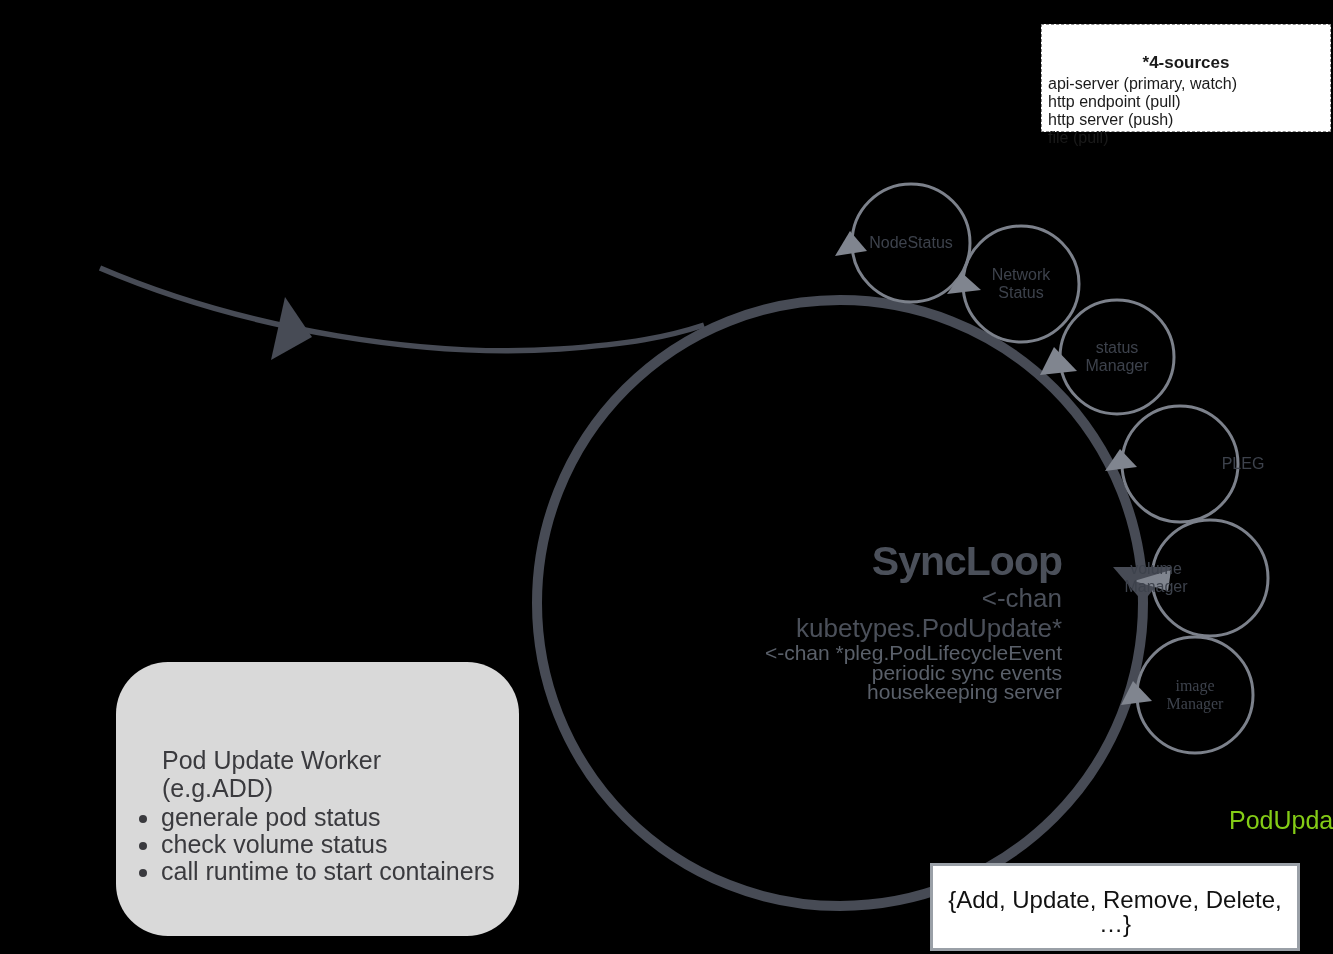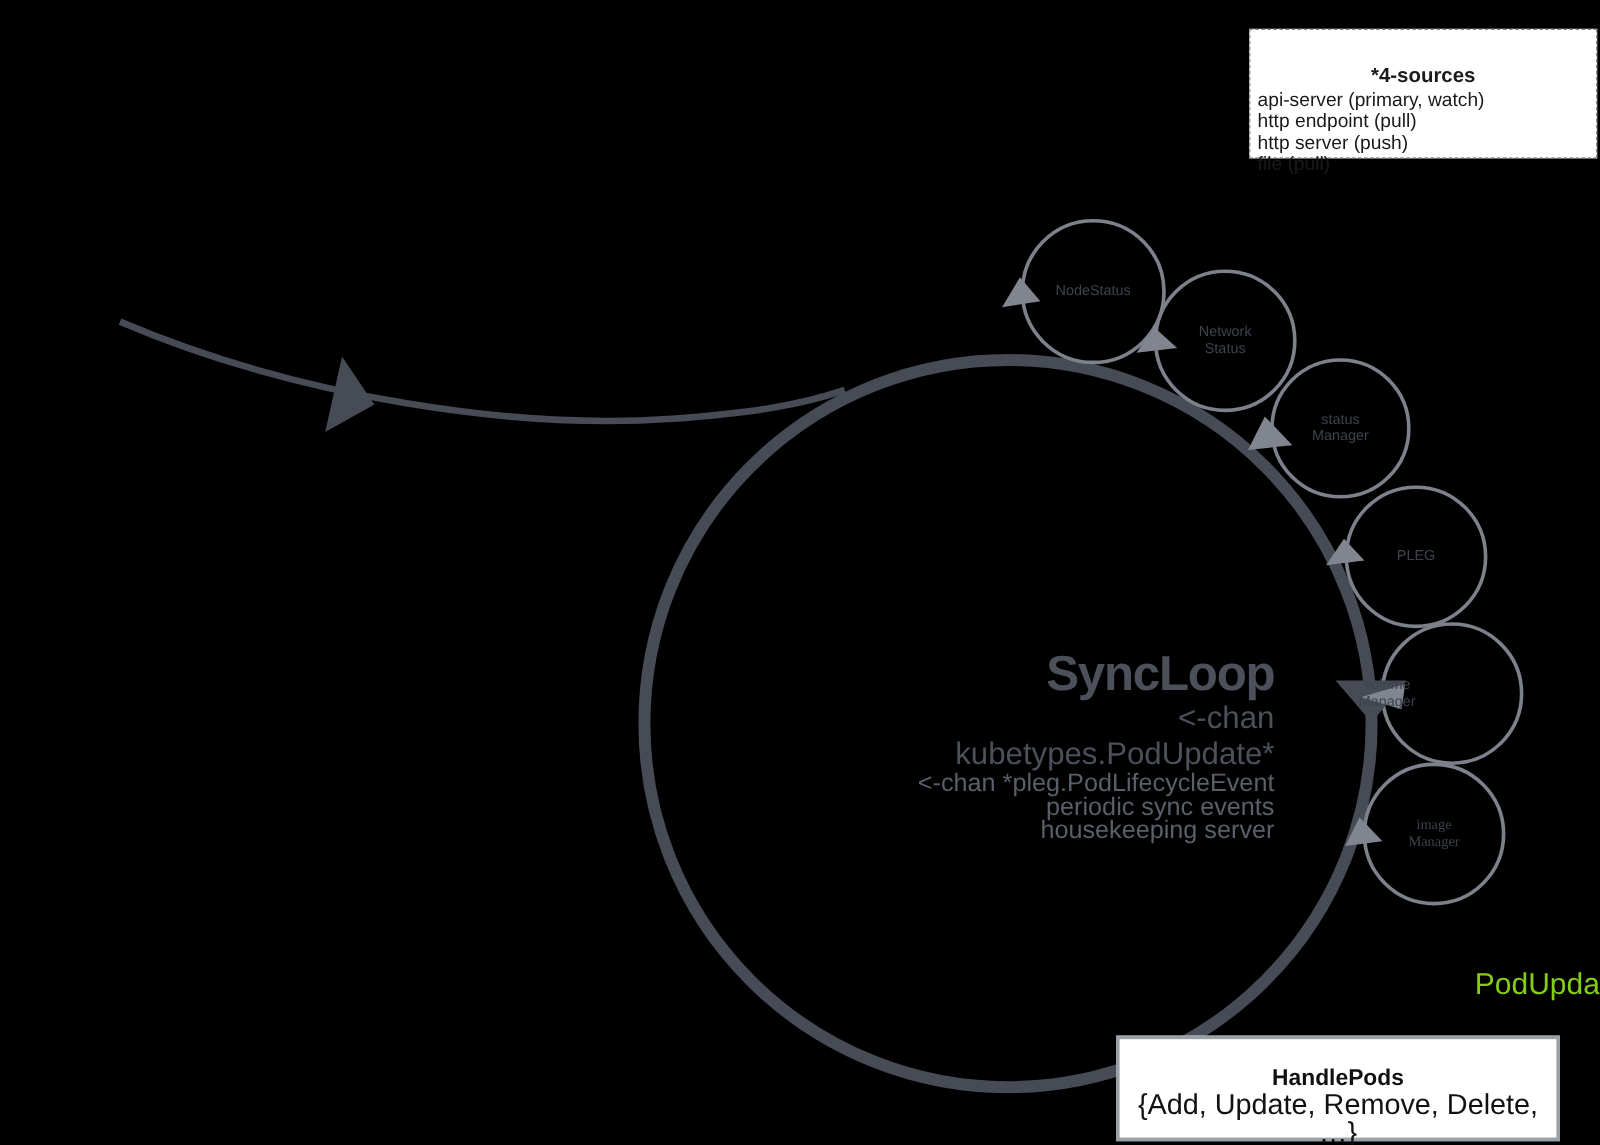--- a/index.html
+++ b/index.html
@@ -6,21 +6,21 @@
   .stage{
     position:relative;width:1333px;height:954px;background:#000;overflow:hidden;
     font-family:"Liberation Sans",sans-serif;
   }
   .stage svg{position:absolute;left:0;top:0;}
 
   
   .node-label{
     position:absolute;display:flex;align-items:center;justify-content:center;
     width:120px;height:44px;text-align:center;
-    color:#3d424c;font-size:12px;line-height:1.15;white-space:pre-line;
+    color:#3d424c;font-size:16px;line-height:1.15;white-space:pre-line;
   }
 
   
   .syncloop-block{position:absolute;left:762px;top:540px;width:300px;text-align:right;}
   .sl-title{
     text-align:right;margin-left:6px;font-size:41px;line-height:42px;
     font-weight:bold;color:#4b505a;letter-spacing:-1px;
   }
   .sl-chan{font-size:26px;line-height:30px;margin-top:1px;color:#4b505a;}
   .sl-sub{font-size:21px;line-height:19.5px;color:#5a606a;}
@@ -84,21 +84,21 @@
     <polygon points="1120,449 1105,471 1137,467" fill="#80858f"></polygon>
     <polygon points="1134,581 1171,570 1168,591" fill="#80858f"></polygon>
     <polygon points="1133,681 1121,705 1152,701" fill="#80858f"></polygon>
   </svg>
 
   <div class="node-label" style="left:851px;top:221px;">NodeStatus</div>
   <div class="node-label" style="left:961px;top:262px;">Network
 Status</div>
   <div class="node-label" style="left:1057px;top:335px;">status
 Manager</div>
-  <div class="node-label" style="left:1120px;top:442px;">PLEG</div>
+  <div class="node-label" style="left:1183px;top:442px;">PLEG</div>
   <div class="node-label" style="left:1096px;top:556px;">volume
 Manager</div>
   <div class="node-label" style="left:1135px;top:673px;font-family:Liberation Serif, serif;">image
 Manager</div>
 
   <div class="syncloop-block">
     <div class="sl-title">SyncLoop</div>
     <div class="sl-chan">&lt;-chan kubetypes.PodUpdate*</div>
     <div class="sl-sub">&lt;-chan *pleg.PodLifecycleEvent</div>
     <div class="sl-sub">periodic sync events</div>
@@ -110,19 +110,26 @@
   <div class="sources-box">
     <div class="sources-title">*4-sources</div>
     <div class="sources-items">
       <div class="sources-item">api-server (primary, watch)</div>
       <div class="sources-item">http endpoint (pull)</div>
       <div class="sources-item">http server (push)</div>
       <div class="sources-item">file (pull)</div>
     </div>
   </div>
 
+  <div class="worker-box">
+    <div class="worker-title">Pod Update Worker (e.g.ADD)</div>
+    <ul class="worker-list">
+      <li>generale pod status</li>
+      <li>check volume status</li>
+      <li>call runtime to start containers</li>
+    </ul>
+  </div>
 
   <div class="handlepods-box">
-    <div class="hp-title">HandlePods</div>
     <div class="hp-sub">{Add, Update, Remove, Delete, …}</div>
   </div>
 
 </div>
 
 </body></html>

